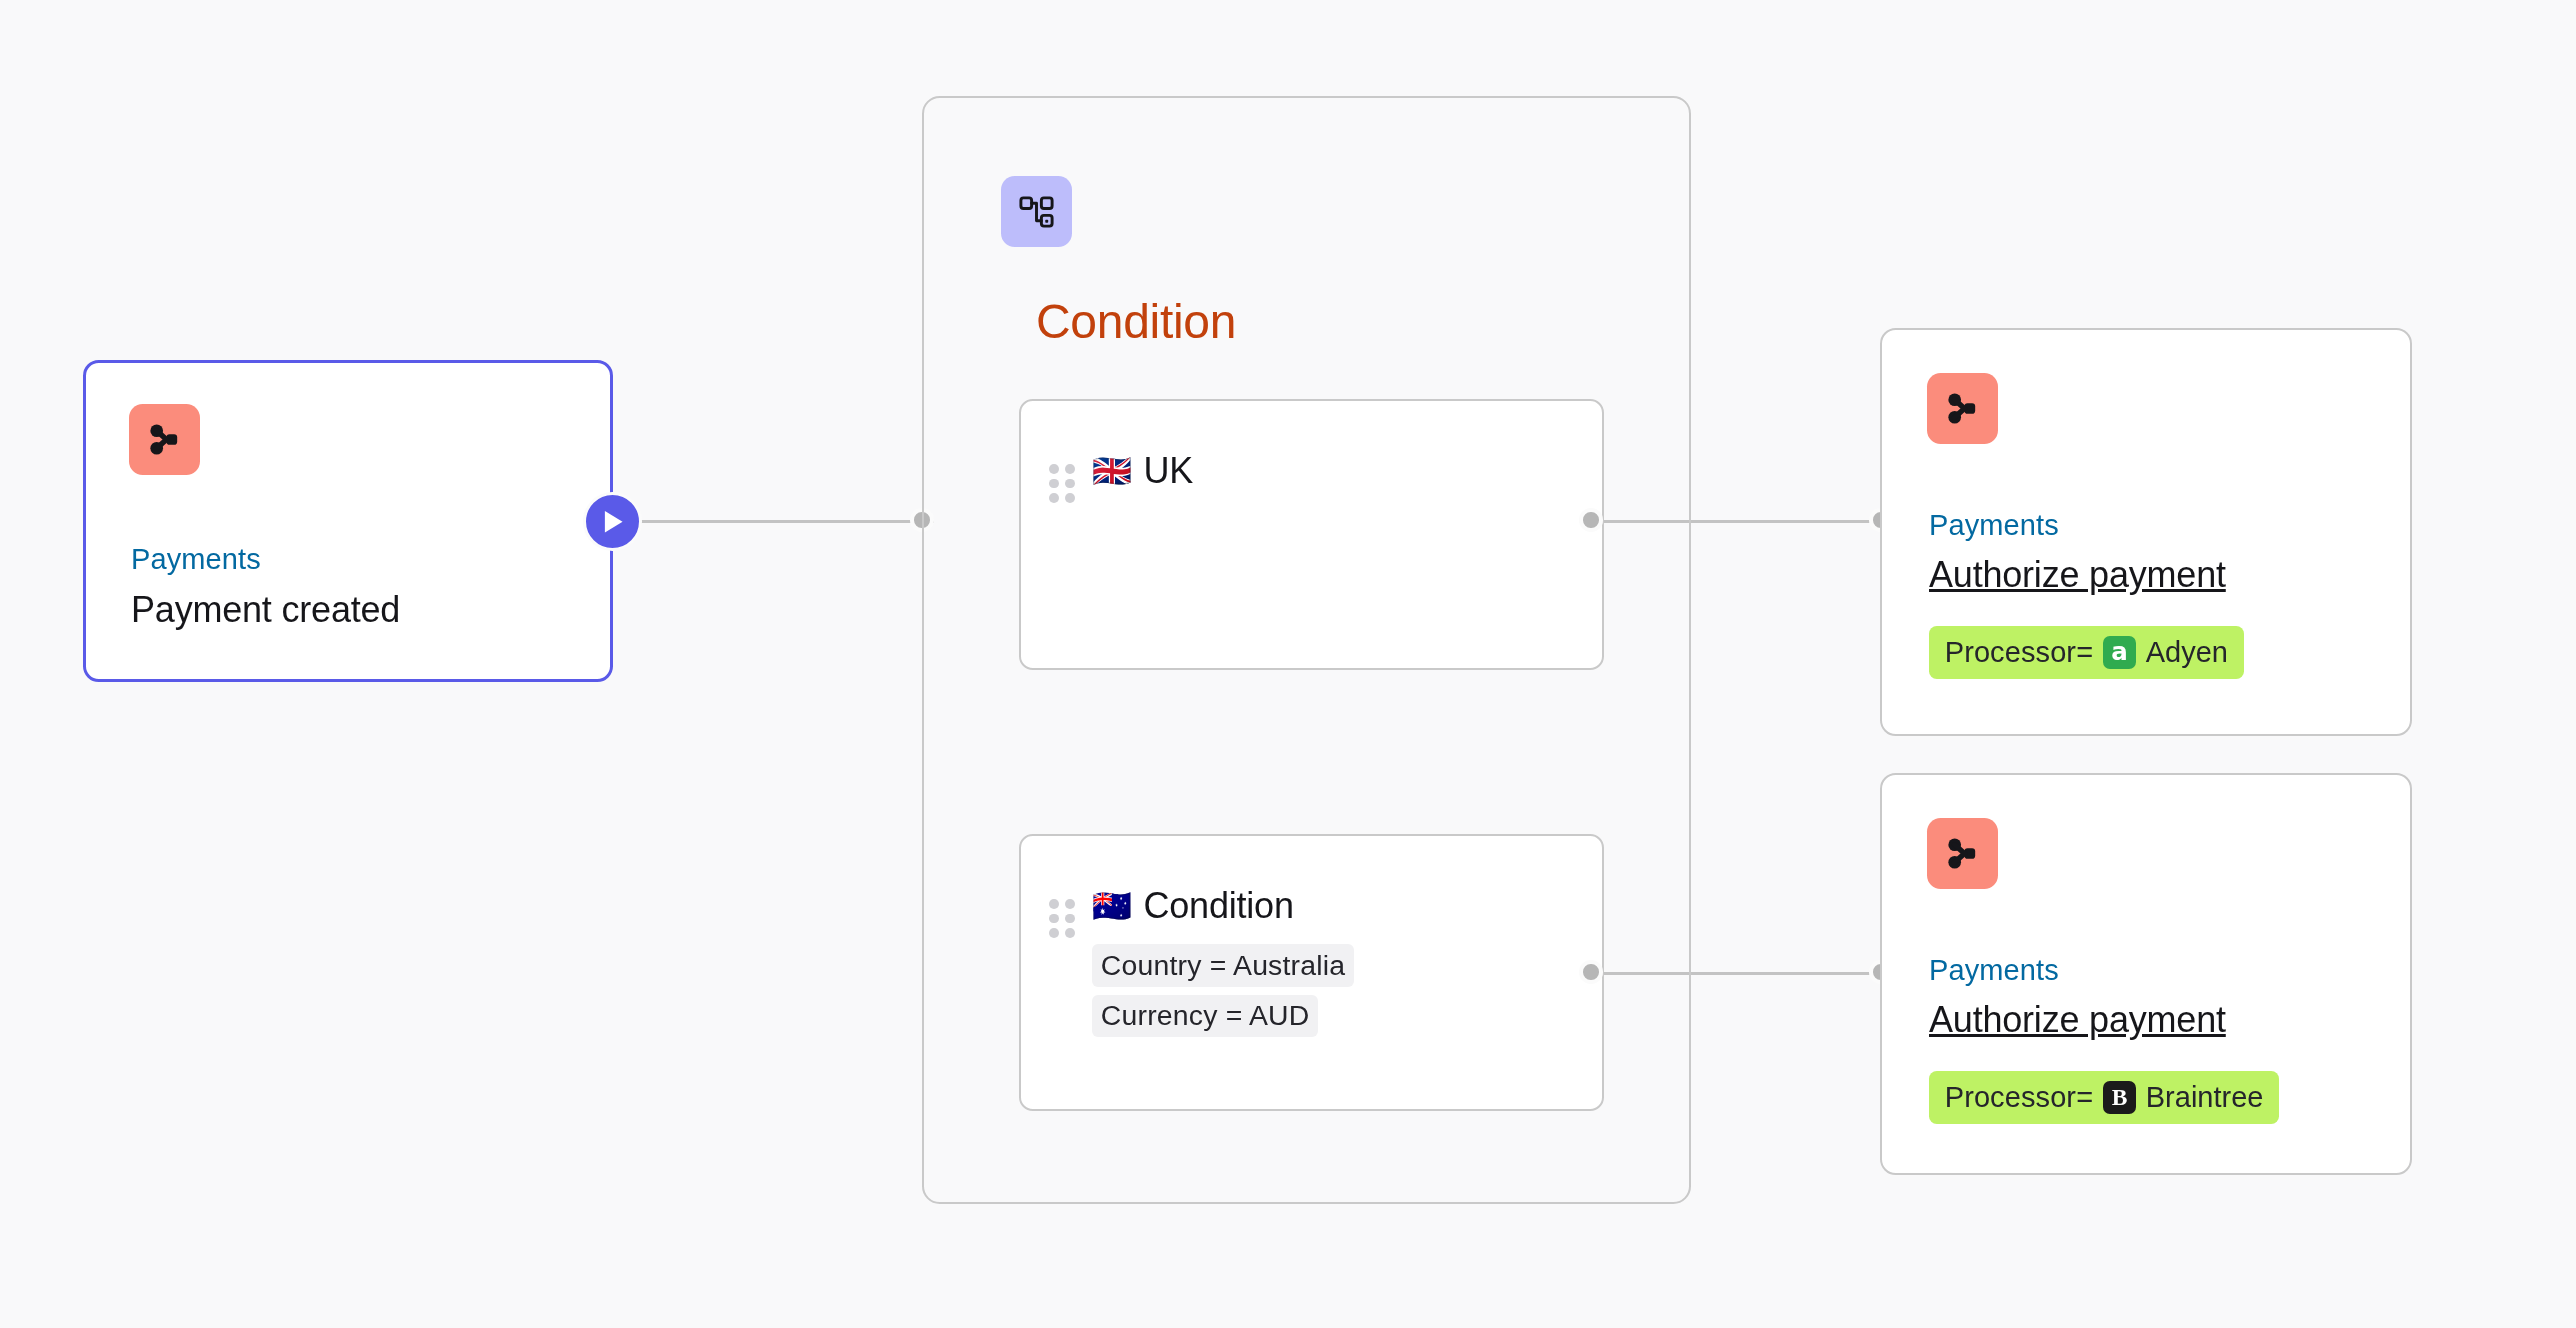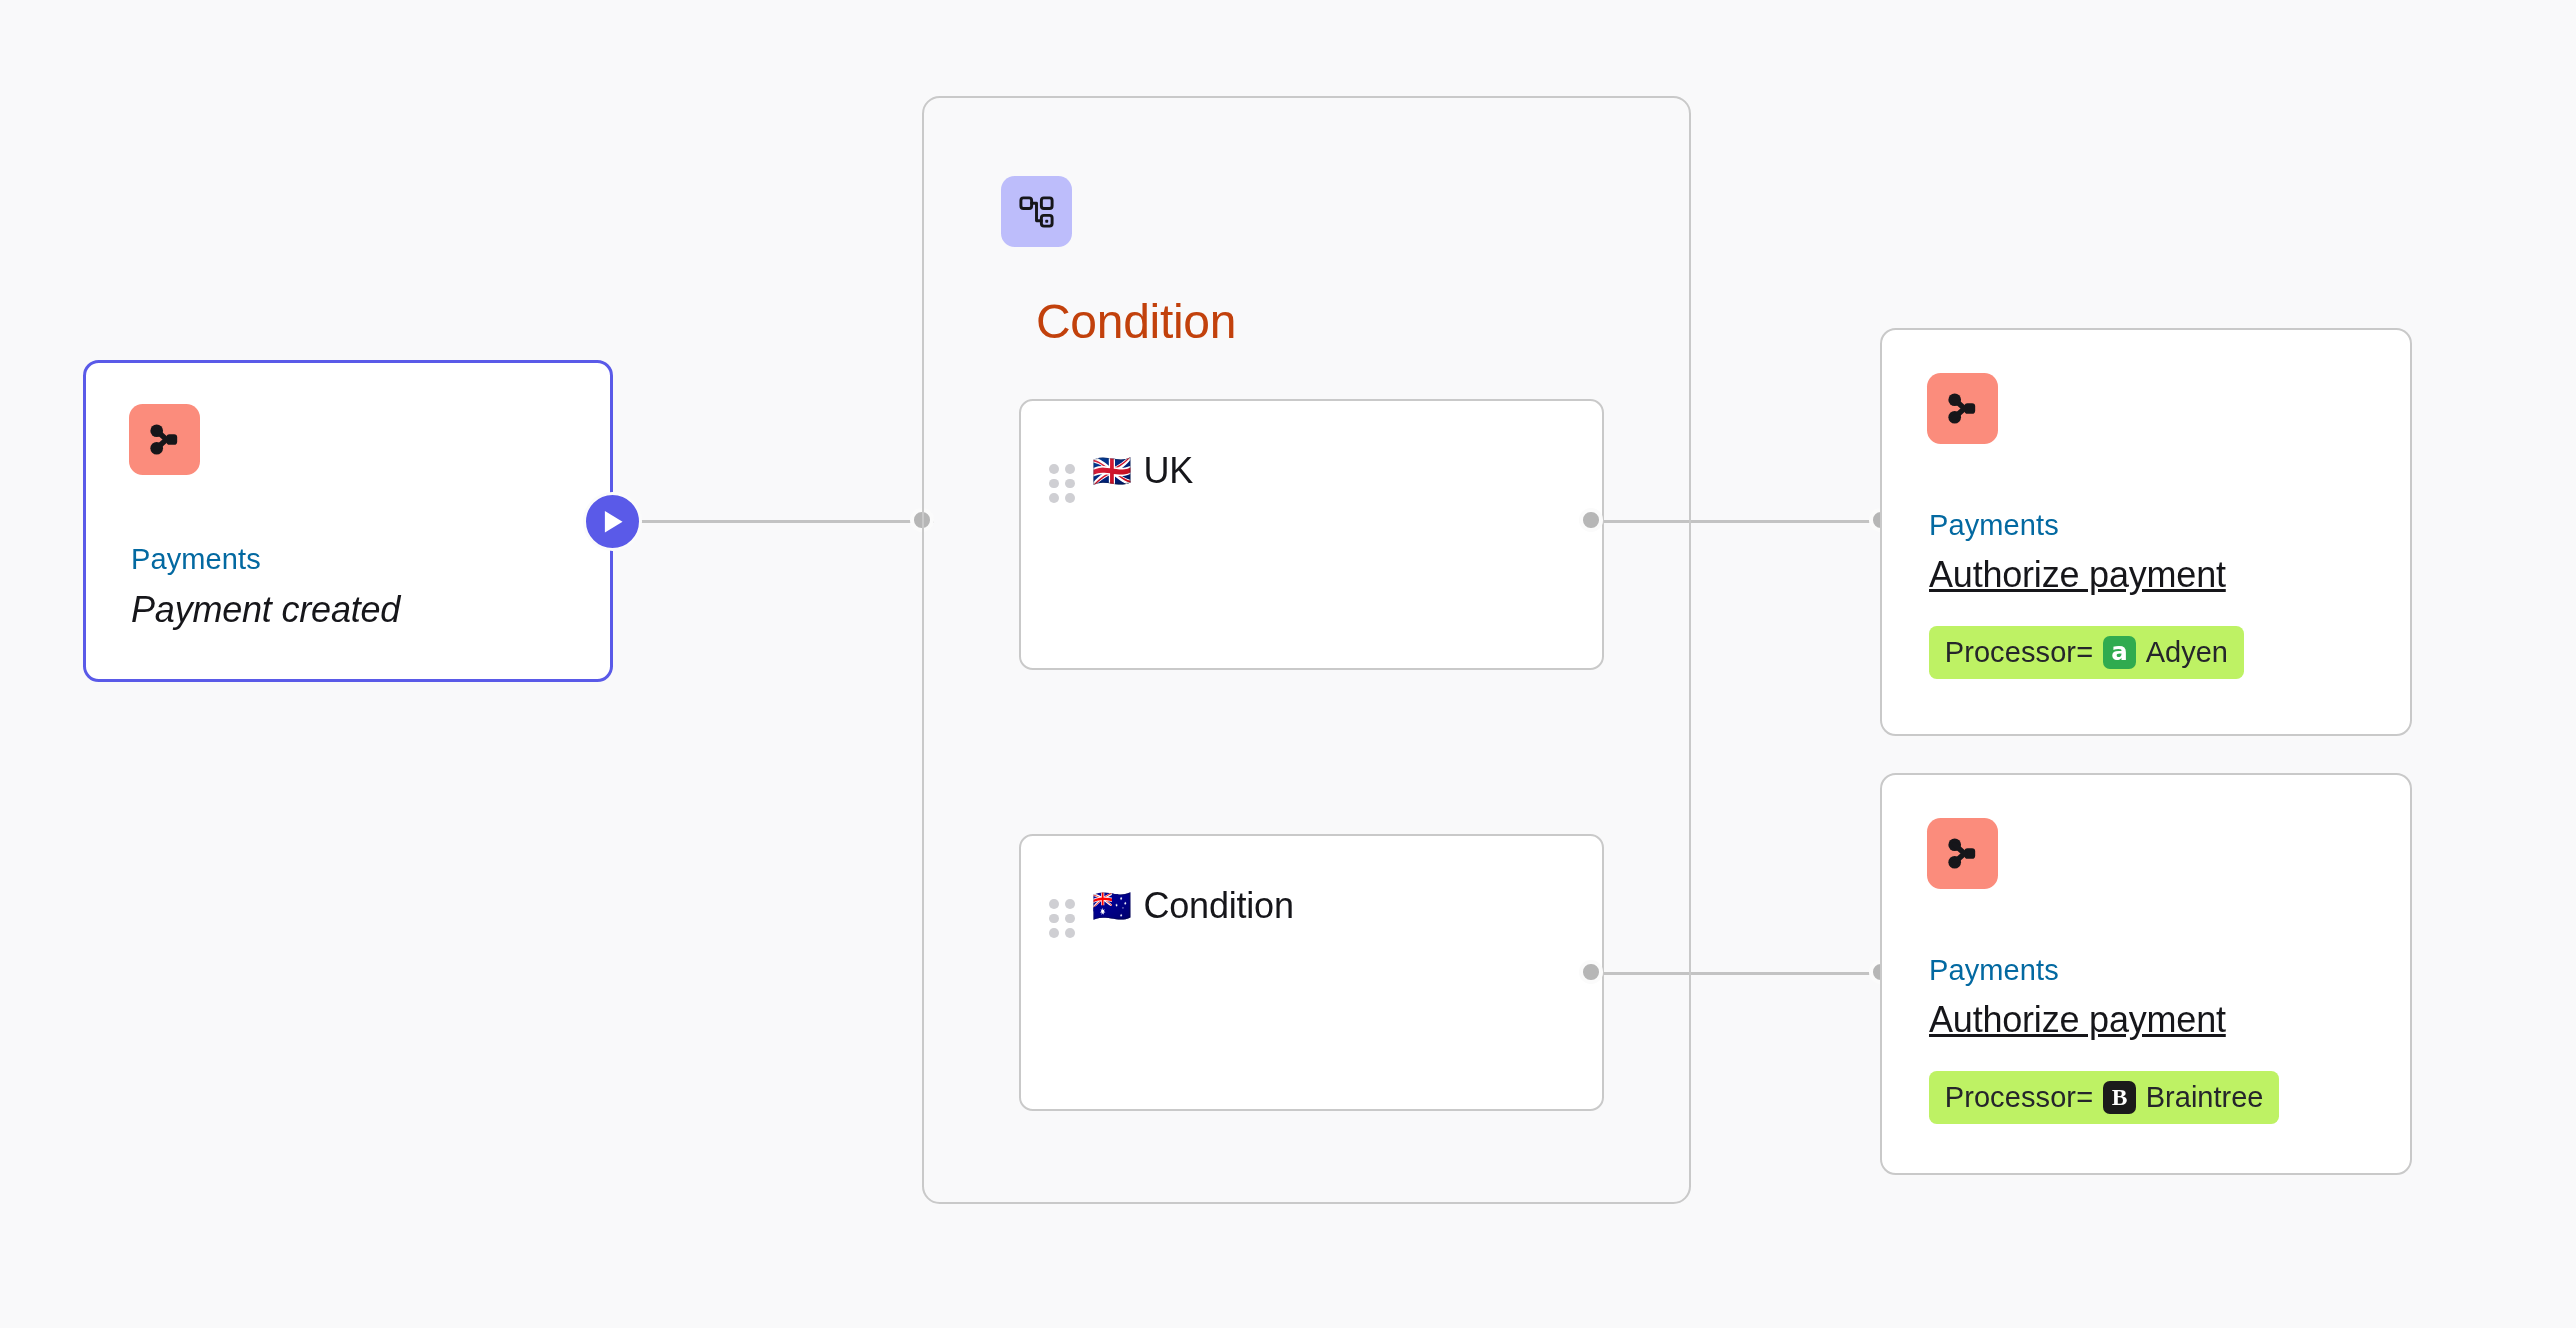--- a/index.html
+++ b/index.html
@@ -58,21 +58,21 @@
     color: #0369a1;
     letter-spacing: 0.1px;
   }
   .node-title {
     position: absolute;
     font-size: 36px;
     color: #16161a;
     letter-spacing: -0.2px;
   }
   .trigger-card .node-sub { left: 45px; top: 180px; }
-  .trigger-card .node-title { left: 45px; top: 226px; font-style: italic; }
+  .trigger-card .node-title { left: 45px; top: 226px; }
 
   
   .play-btn {
     position: absolute;
     left: 583px; top: 492px;
     width: 59px; height: 59px;
     border-radius: 50%;
     background: #5a5ae8;
     border: 3.9px solid #fbfbfb;
     display: flex; align-items: center; justify-content: center;
@@ -260,20 +260,24 @@
           <i></i>
           <i></i>
           <i></i>
           <i></i>
           <i></i>
       </div>
       <div class="branch-head">
         <span class="flag">🇦🇺</span>
         <span>Condition</span>
       </div>
+      <div class="chips">
+        <span class="chip">Country = Australia</span>
+        <span class="chip">Currency = AUD</span>
+      </div>
     </div>
   </div>
 
   <div class="handle" style="left:1579px; top:508px;"></div>
   <div class="handle" style="left:1579px; top:960px;"></div>
 
   <div class="handle" style="left:1869px; top:508px;"></div>
   <div class="handle" style="left:1869px; top:960px;"></div>
 
   <div class="action-card action-1">

